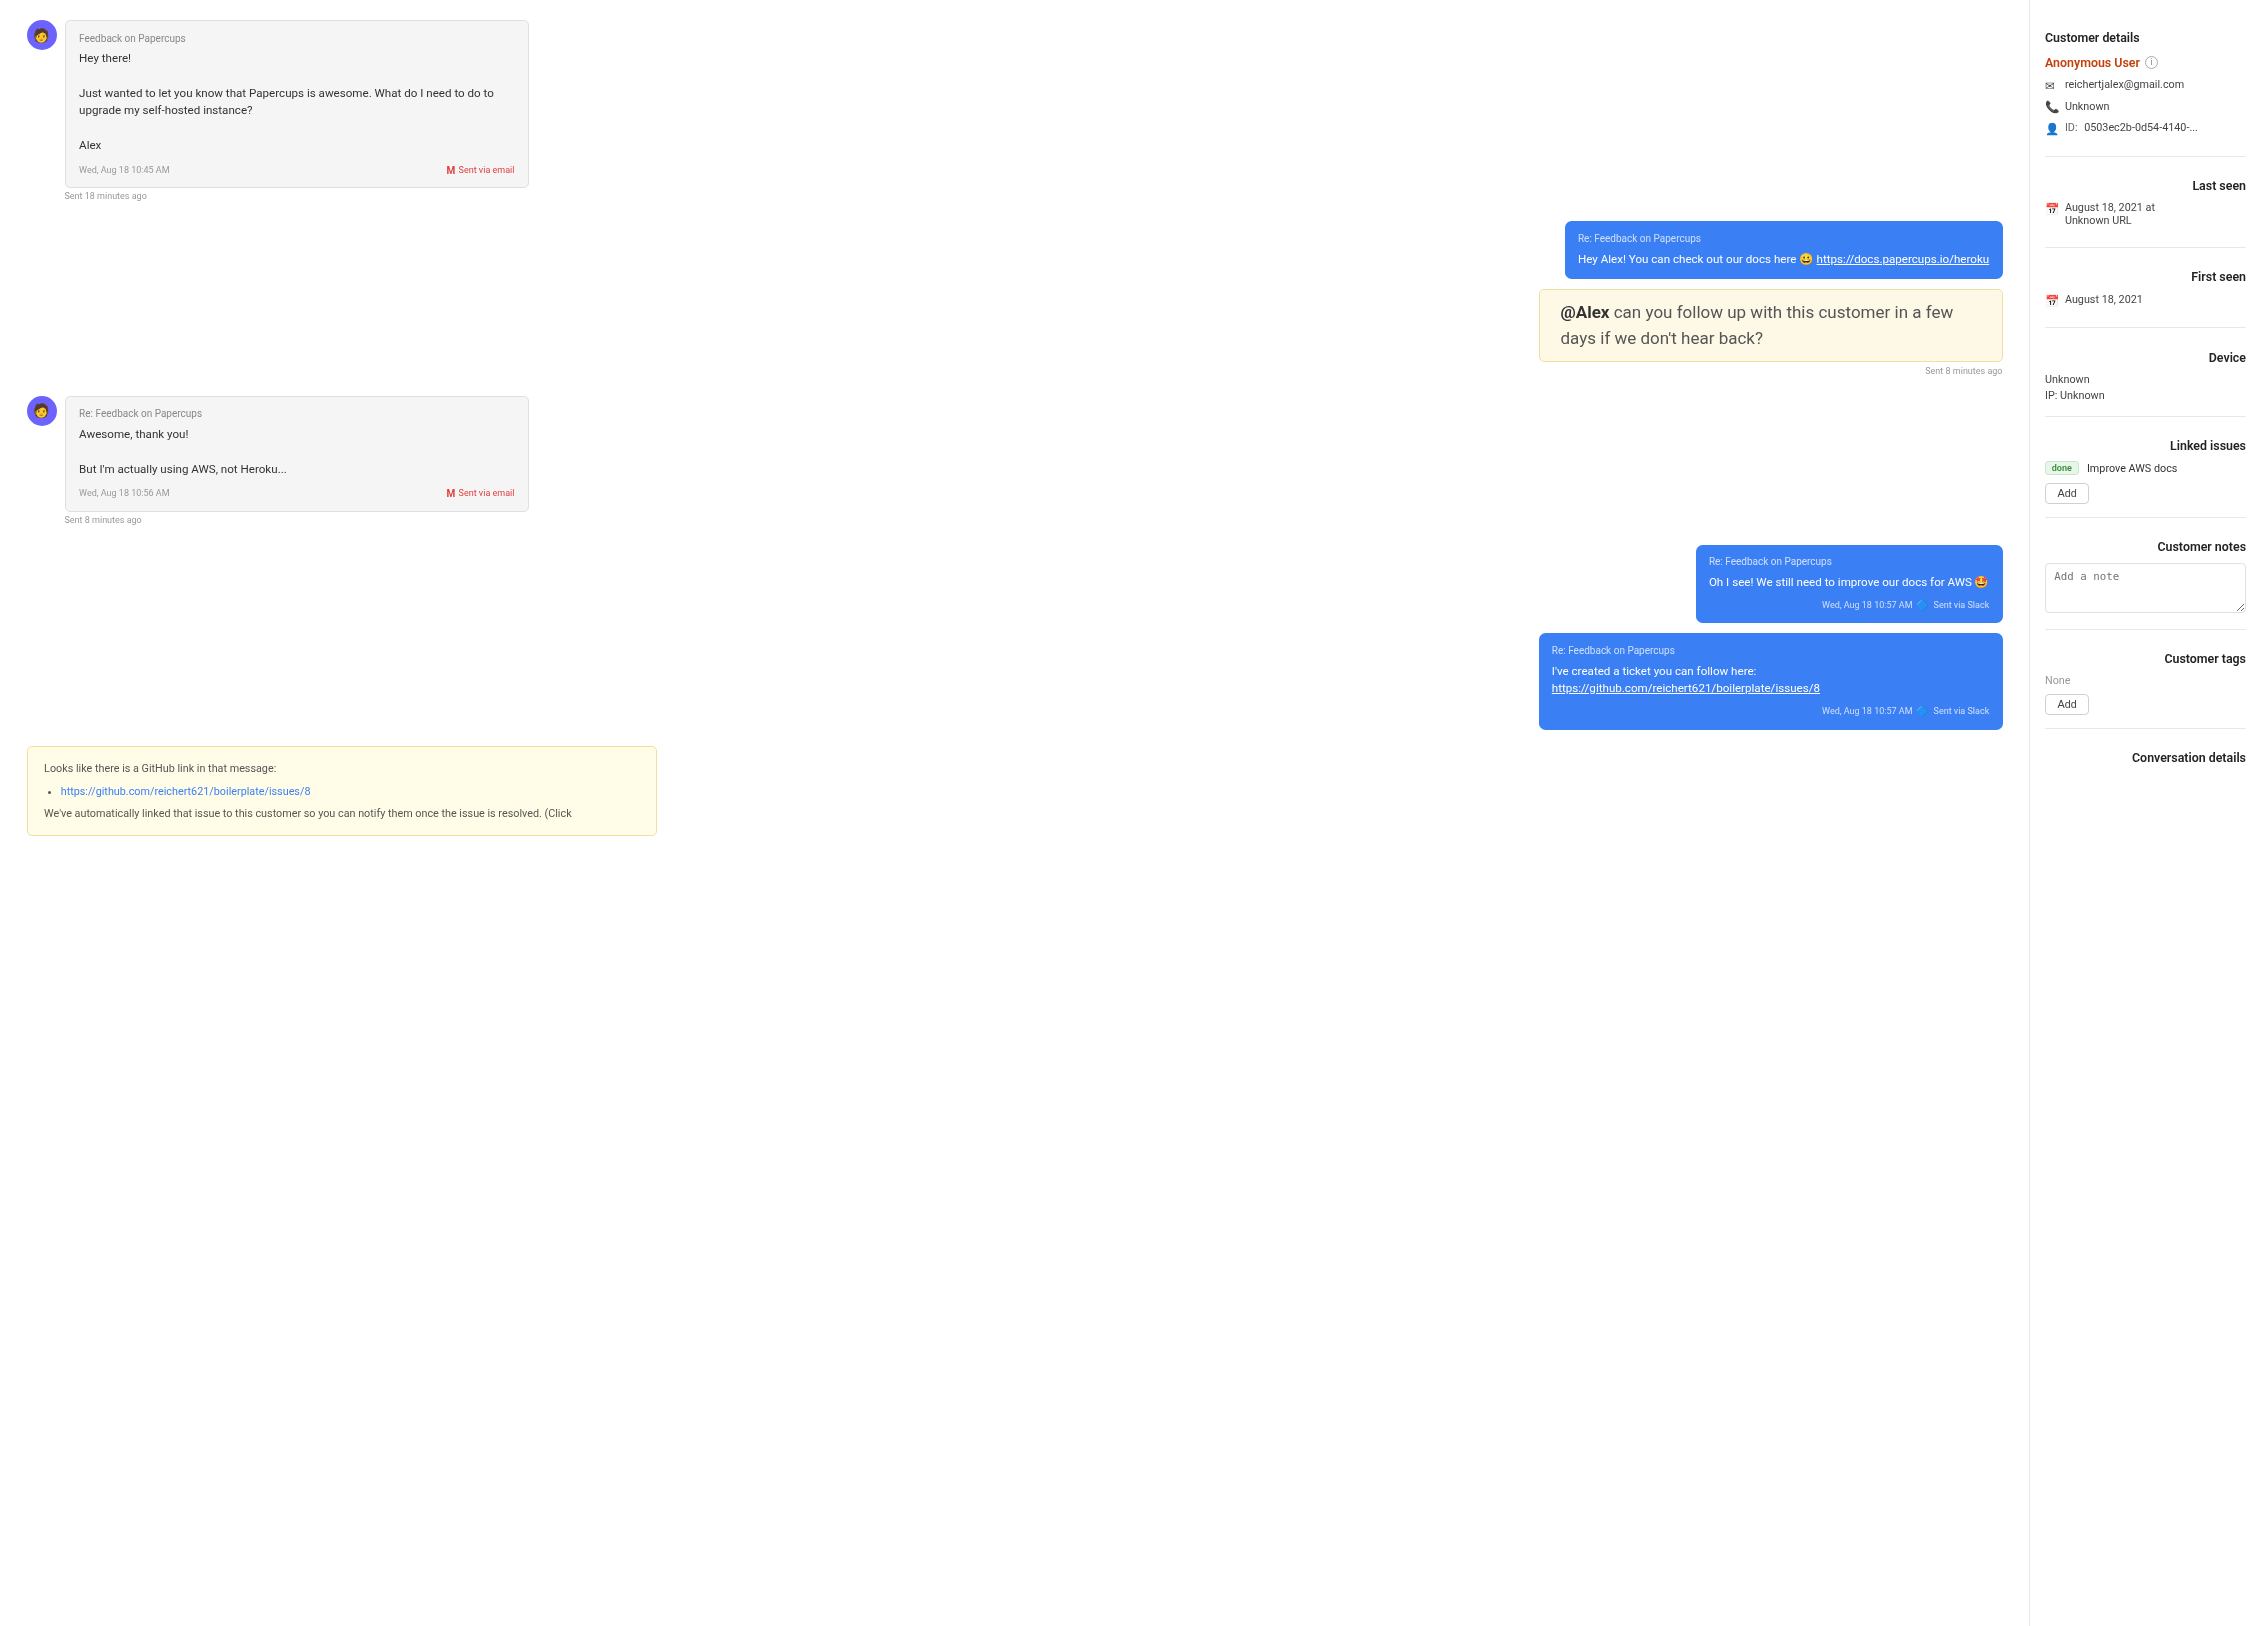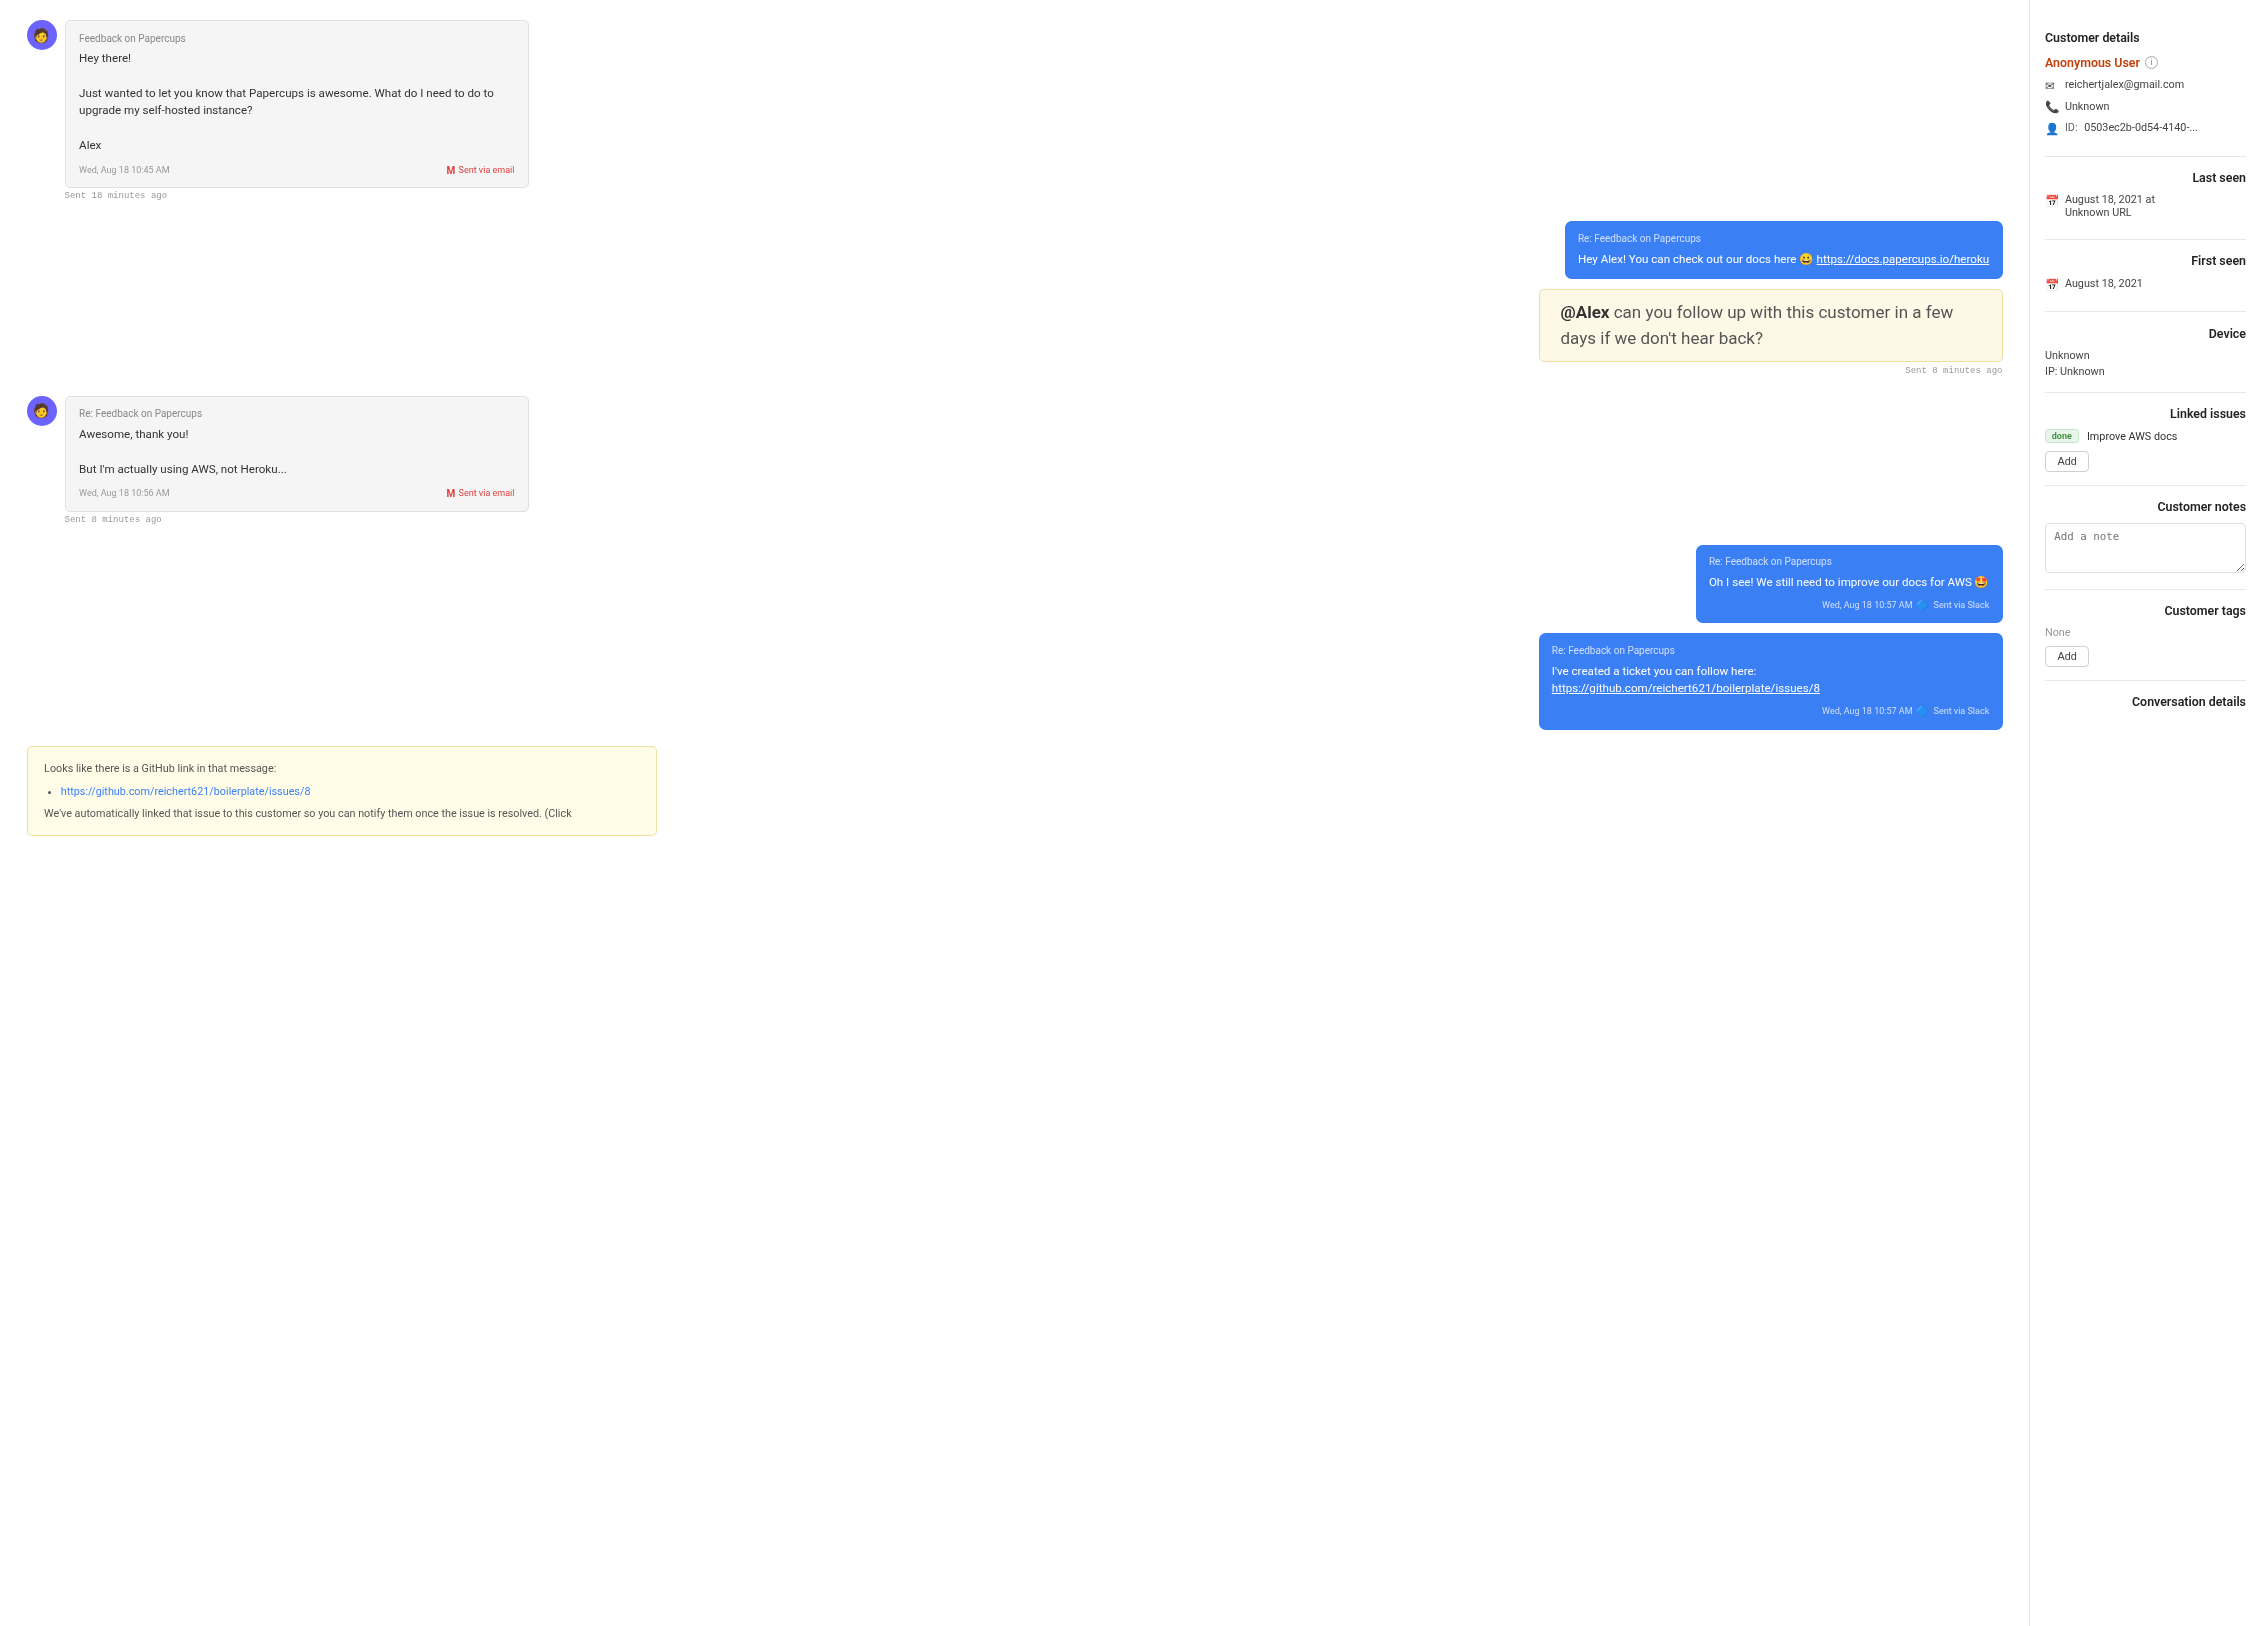--- a/index.html
+++ b/index.html
@@ -27,21 +27,21 @@
     
     .sidebar {
       width: 232px;
       min-width: 232px;
       background: #fff;
       border-left: 0.8px solid #e8e8e8;
       overflow-y: auto;
       padding: 16.6px 15px;
       display: flex;
       flex-direction: column;
-      gap: 0;
+      gap: 8px;
     }
 
     
     .avatar {
       width: 30px;
       height: 30px;
       border-radius: 50%;
       background: #6c63ff;
       display: flex;
       align-items: center;
@@ -60,21 +60,20 @@
     }
     .msg-row.right {
       justify-content: flex-end;
     }
 
     
     .sent-time {
       font-size: 9px;
       color: #999;
       margin-bottom: 13.3px;
-      font-family: Liberation Mono, monospace;
     }
     .sent-time.right {
       text-align: right;
     }
 
     
     .email-card {
       background: #f5f5f5;
       border: 0.8px solid #e0e0e0;
       border-radius: 5px;

